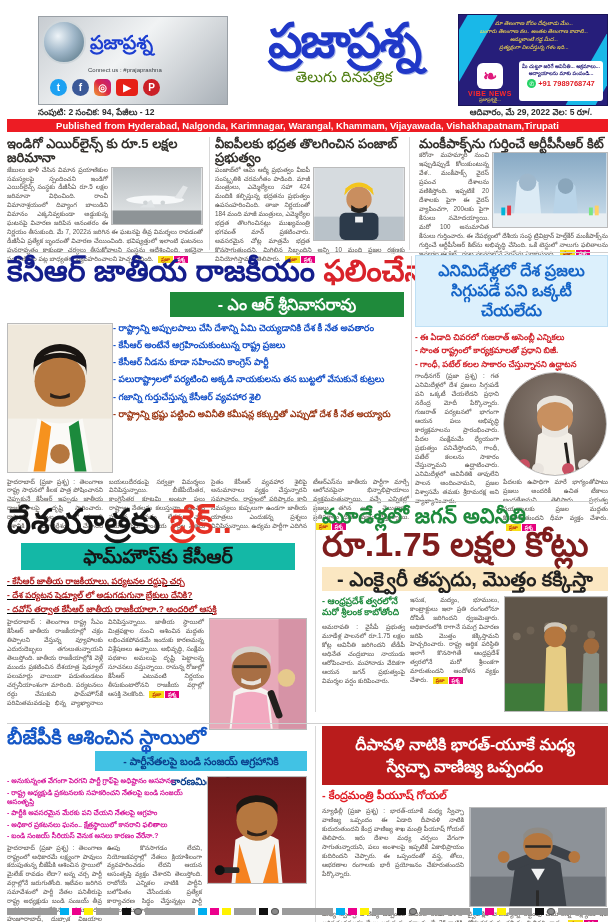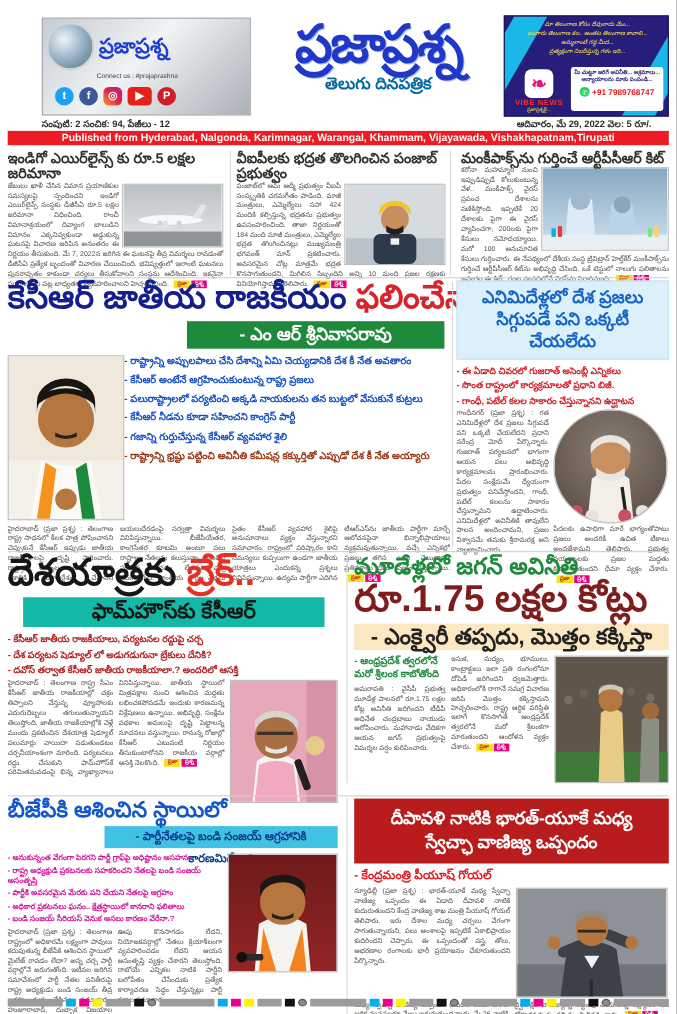--- a/index.html
+++ b/index.html
@@ -21,21 +21,21 @@
     display:flex;align-items:center;justify-content:center;line-height:1;}
   .s-tw{background:#1da1f2;border-radius:50%;}
   .s-fb{background:#3b5998;}
   .s-ig{background:linear-gradient(45deg,#f09433,#e6683c,#dc2743,#cc2366,#bc1888);border-radius:5px;}
   .s-yt{background:#e62117;border-radius:4px;width:22px;}
   .s-pt{background:#cb2027;}
 
   .masthead{left:228px;top:16px;width:232px;text-align:center;}
   .masthead-title{font-size:48px;font-weight:bold;color:#2038c8;line-height:1.05;letter-spacing:-2px;
     text-shadow:1px 1px 0 #aab6e8;white-space:nowrap;}
-  .masthead-sub{font-size:15px;font-weight:bold;color:#0369a1;margin-top:2px;}
+  .masthead-sub{font-size:15px;font-weight:normal;color:#4d7c0f;margin-top:2px;}
 
   .ad-box{left:458px;top:14px;width:150px;height:92px;background:#261e7a;overflow:hidden;
     border:1px solid #1a1458;box-sizing:border-box;}
   .ad-stripe{position:absolute;background:#19b8e8;transform:skewX(-30deg);}
   .ad-s1{left:-18px;top:0;width:30px;height:92px;}
   .ad-s2{left:132px;top:0;width:30px;height:92px;}
   .ad-toplines{position:absolute;left:14px;top:4px;width:122px;text-align:center;
     font-size:5.4px;color:#ffe34d;line-height:1.5;font-style:italic;}
   .ad-inner{position:absolute;left:60px;top:46px;width:84px;height:40px;background:#ffffff;border-radius:3px;
     padding:2px;box-sizing:border-box;text-align:center;}
@@ -99,21 +99,21 @@
   .modi-photo{width:102px;height:102px;border-radius:50%;overflow:hidden;border:1px solid #bbb;}
   .modi-c2 .body{font-size:6.3px;color:#55504b;text-align:justify;line-height:1.42;margin-top:2px;}
 
   
   .kcr{left:7px;top:504px;width:300px;}
   .kcr-h1{font-size:34px;font-weight:bold;line-height:1;white-space:nowrap;}
   .kcr-h1 .t-black{color:#161616;}
   .kcr-h1 .t-red{color:#e53125;}
   .gray-box{margin:5px 12px 0 14px;height:27px;background:#14b8a6;color:#161616;
     font-size:19px;font-weight:bold;text-align:center;line-height:27px;}
-  .kcr-bullets{margin-top:6px;}
+  .kcr-bullets{margin-top:6px;text-decoration:underline;}
   .kcr-bullets div{font-size:8.5px;font-weight:bold;color:#b32020;line-height:1.25;margin-bottom:3.5px;}
   .kcr-flex{display:flex;gap:5px;margin-top:3px;}
   .kcr-body{flex:1;column-count:2;column-gap:5px;font-size:6.3px;color:#55504b;text-align:justify;line-height:1.42;}
 
   
   .jagan{left:315px;top:504px;width:293px;border-left:1px solid #d8d8d8;padding-left:6px;box-sizing:border-box;}
   .jagan-top{font-size:21px;font-weight:bold;color:#1e8a3c;line-height:1.1;}
   .jagan-big{font-size:34px;font-weight:bold;color:#7f1d1d;line-height:1.05;white-space:nowrap;}
   .tan-box{margin-top:4px;height:24px;background:#fbe7c2;color:#222;
     font-size:20px;font-weight:bold;text-align:center;line-height:24px;}
@@ -299,22 +299,22 @@
         <path d="M72 98 L80 150 h-12 L62 104 z" fill="#1c8a3c"></path>
         <circle cx="53" cy="58" r="26" fill="#b5773f"></circle>
         <path d="M26 52 a27 25 0 0 1 54 0 l0 -10 a27 22 0 0 0 -54 0 z" fill="#191512"></path>
         <path d="M27 44 q26 -20 52 0 l0 -8 q-26 -14 -52 0 z" fill="#191512"></path>
         <path d="M43 70 q10 6 20 0 l0 4 q-10 4 -20 0 z" fill="#2b211a"></path>
         <circle cx="53" cy="132" r="10" fill="#b5773f"></circle>
       </svg>
       <div class="lead-bullets">
         <div>- రాష్ట్రాన్ని అప్పులపాలు చేసి దేశాన్ని ఏమి చెయ్యడానికి దేశ కీ నేత అవతారం</div>
         <div>- కేసీఆర్ అంటేనే ఆగ్రహించుకుంటున్న రాష్ట్ర ప్రజలు</div>
+        <div>- కేసీఆర్ నీడను కూడా సహించని కాంగ్రెస్ పార్టీ</div>
         <div>- పలురాష్ట్రాలలో పర్యటించి అక్కడి నాయకులను తన బుట్టలో వేసుకునే కుట్రలు</div>
-        <div>- కేసీఆర్ నీడను కూడా సహించని కాంగ్రెస్ పార్టీ</div>
         <div>- గజాన్ని గుర్తుచేస్తున్న కేసీఆర్ వ్యవహార శైలి</div>
         <div>- రాష్ట్రాన్ని భ్రష్టు పట్టించి అవినీతి కమీషన్ల కక్కుర్తితో ఎప్పుడో దేశ కీ నేత అయ్యారు</div>
       </div>
     </div>
     <div class="lead-body">
       <span>హైదరాబాద్ (ప్రజా ప్రశ్న) : తెలంగాణ రాష్ట్ర సాధనలో కీలక పాత్ర పోషించానని చెప్పుకునే కేసీఆర్ ఇప్పుడు జాతీయ రాజకీయాలపై దృష్టి సారించారు. రాష్ట్రాన్ని అప్పుల ఊబిలో ముంచి దేశానికి దిశానిర్దేశం చేస్తానని బయలుదేరడంపై సర్వత్రా విమర్శలు వినిపిస్తున్నాయి. బీజేపీయేతర, కాంగ్రెసేతర కూటమి అంటూ పలు రాష్ట్రాల నేతలను కలుస్తున్నా ఆశించిన స్పందన రావడం లేదన్న చర్చ జరుగుతోంది. ప్రాంతీయ పార్టీల నేతలు సైతం కేసీఆర్ వ్యవహార శైలిపై అనుమానాలు వ్యక్తం చేస్తున్నారని సమాచారం. రాష్ట్రంలో పరిష్కారం కాని సమస్యలు కుప్పలుగా ఉండగా జాతీయ యాత్రలు ఎందుకన్న ప్రశ్నలు వినిపిస్తున్నాయి. ఉద్యమ పార్టీగా ఎదిగిన టీఆర్ఎస్‌ను జాతీయ పార్టీగా మార్చే ఆలోచనపైనా భిన్నాభిప్రాయాలు వ్యక్తమవుతున్నాయి. వచ్చే ఎన్నికల్లో ప్రజలు తగిన బుద్ధి చెబుతారని ప్రతిపక్షాలు ధీమా వ్యక్తం చేస్తున్నాయి.</span>
       <span class="tags">
           <i class="tag tag-y">ప్రజా</i>
           <i class="tag tag-m">ప్రశ్న</i>
         </span>

